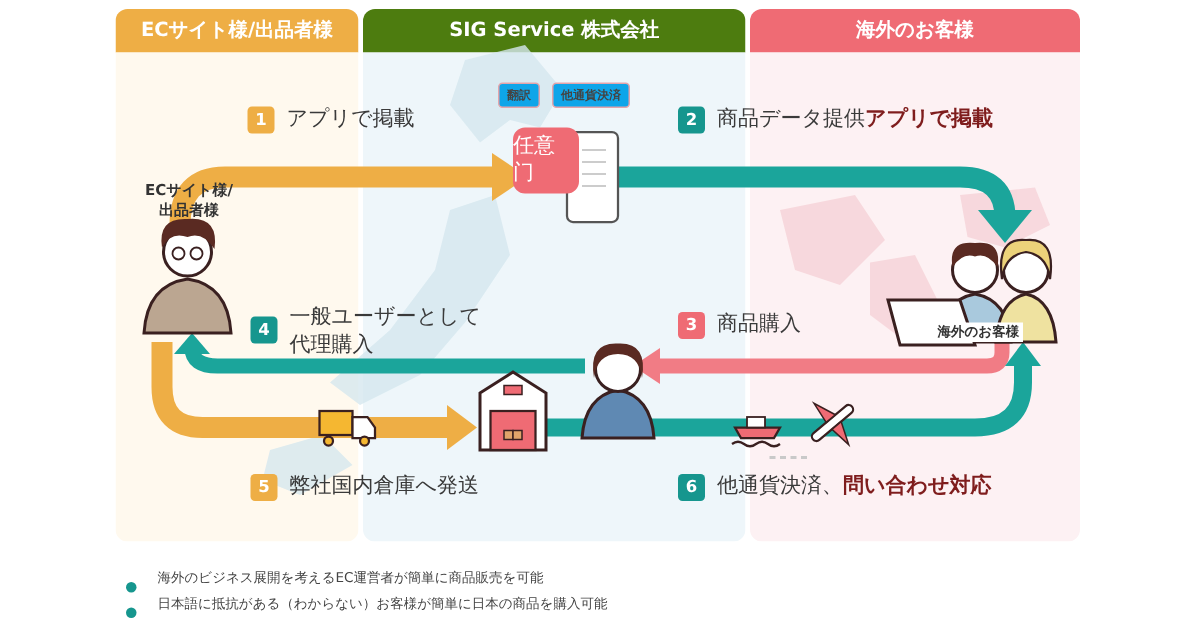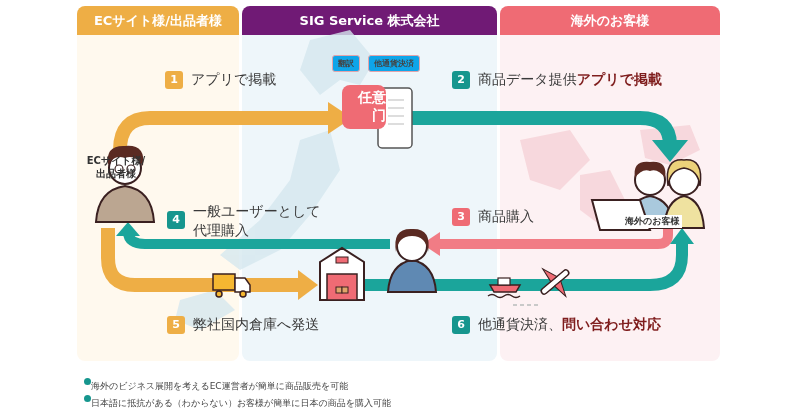--- a/index.html
+++ b/index.html
@@ -6,42 +6,42 @@
   html, body { width: 800px; height: 420px; background: #ffffff; overflow: hidden; }
   body { position: relative; font-family: "DejaVu Sans", "Liberation Sans", sans-serif; color: #333; }
 
   .col { position: absolute; top: 6px; height: 355px; border-radius: 8px; overflow: hidden; }
   .col-head { height: 29px; line-height: 29px; text-align: center; color: #fff; font-size: 13px; font-weight: bold; }
   .col-body { position: absolute; top: 29px; left: 0; right: 0; bottom: 0; }
   #col-ec { left: 77px; width: 162px; }
   #col-ec .col-head { background: #eeae45; }
   #col-ec .col-body { background: #fff9ee; }
   #col-sig { left: 242px; width: 255px; }
-  #col-sig .col-head { background: #701a75; }
+  #col-sig .col-head { background: #4d7c0f; }
   #col-sig .col-body { background: #eef6fa; }
   #col-cust { left: 500px; width: 220px; }
   #col-cust .col-head { background: #ef6b74; }
   #col-cust .col-body { background: #fdf1f3; }
 
   svg.flow { position: absolute; left: 0; top: 0; width: 800px; height: 420px; pointer-events: none; }
 
   .step { position: absolute; display: flex; align-items: flex-start; gap: 8px; font-size: 14px; color: #3a3a3a; line-height: 19px; }
   .badge { display: inline-block; width: 18px; height: 18px; border-radius: 3px; color: #fff; font-size: 11px; font-weight: bold; text-align: center; line-height: 18px; flex: none; margin-top: 1px; }
   .b-orange { background: #eeae45; }
   .b-teal { background: #16968e; }
   .b-pink { background: #ef6b74; }
   .hl { color: #7f1d1d; font-weight: bold; }
 
   .tag { position: absolute; top: 55px; height: 17px; padding: 0 5px; border: 1px solid #e3a4ab; border-radius: 3px; background: #0ea5e9; font-size: 8px; line-height: 15px; color: #444; font-weight: bold; }
 
   .person-label { position: absolute; font-size: 10px; color: #333; text-align: center; line-height: 13px; font-weight: bold; }
   .cust-label { position: absolute; left: 622px; top: 215px; background: #fff; padding: 0 3px; font-size: 9px; font-weight: bold; color: #333; }
 
   .notes { position: absolute; left: 84px; top: 378px; font-size: 9px; color: #444; line-height: 17px; }
-  .note { display: flex; align-items: flex-start; gap: 0; }
+  .note { display: flex; align-items: flex-end; gap: 14px; }
   .dot { width: 7px; height: 7px; border-radius: 50%; background: #16968e; display: inline-block; }
 </style>
 </head>
 <body>
 
 <div class="col" id="col-ec">
   <div class="col-head">ECサイト様/出品者様</div>
   <div class="col-body"></div>
 </div>
 <div class="col" id="col-sig">
@@ -145,26 +145,26 @@
     <polygon points="552,279 560,279 554,264" fill="#ef6b74" stroke="#3a2020" stroke-width="1"></polygon>
     <polygon points="552,285 560,285 554,300" fill="#ef6b74" stroke="#3a2020" stroke-width="1"></polygon>
   </g>
   <g>
     <line x1="513" y1="305" x2="540" y2="305" stroke="#c9c9c9" stroke-width="2" stroke-dasharray="4 3"></line>
   </g>
 </svg>
 
 <div class="tag" style="left:332px;">翻訳</div>
 <div class="tag" style="left:368px;">他通貨決済</div>
-<div style="position:absolute;left:342px;top:88px;width:44px;text-align:right;color:#fff;font-weight:bold;font-size:14px;line-height:18px;">
+<div style="position:absolute;left:342px;top:88px;width:44px;text-align:left;color:#fff;font-weight:normal;font-size:14px;line-height:18px;">
   <div>任意</div>
   <div>门</div>
 </div>
 
-<div class="person-label" style="left:76px;top:121px;width:80px;margin-top:33px;">
+<div class="person-label" style="left:86px;top:121px;width:80px;">
   <div>ECサイト様/</div>
   <div>出品者様</div>
 </div>
 <div class="cust-label">海外のお客様</div>
 
 <div class="step" style="left:165px;top:70px;">
   <span class="badge b-orange">1</span>
   <span>アプリで掲載</span>
 </div>
 <div class="step" style="left:452px;top:70px;">

